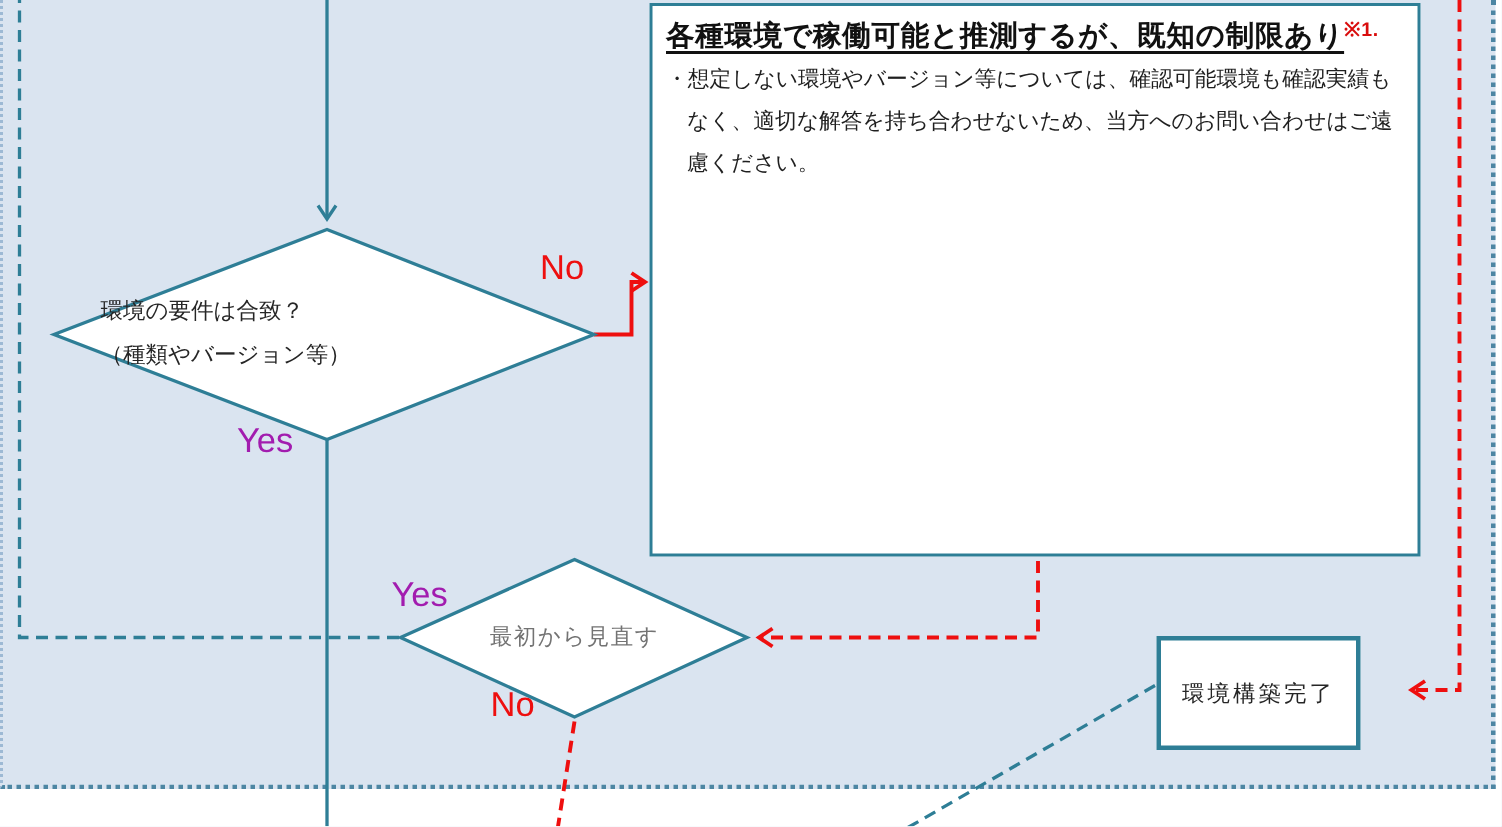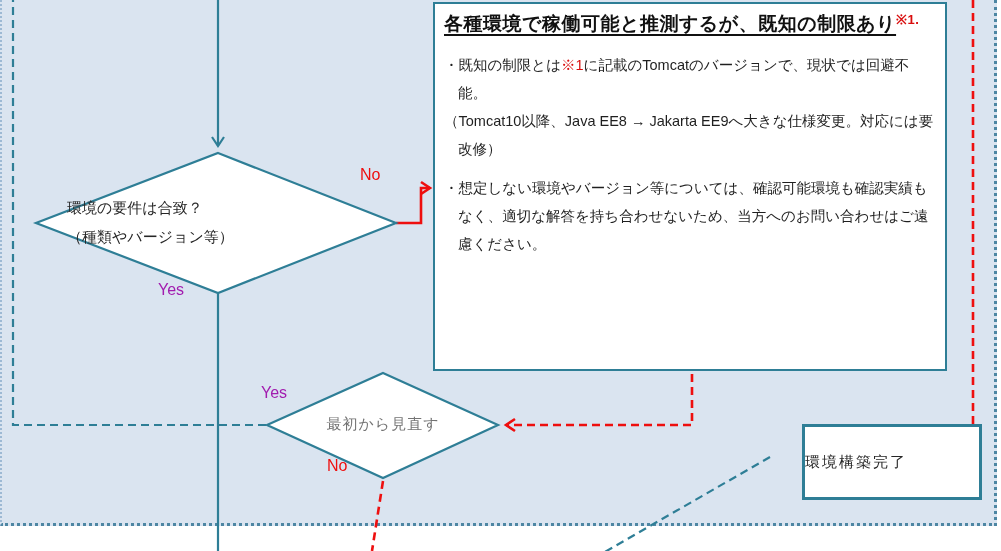--- a/index.html
+++ b/index.html
@@ -19,42 +19,42 @@
   .s-teal { stroke:#2e7e96; stroke-width:2.2; fill:none; }
   .s-red  { stroke:#ee0f0f; stroke-width:2.6; fill:none; }
   .dash   { stroke-dasharray:8 5; }
   .shape  { fill:#ffffff; stroke:#2e7e96; stroke-width:2.2; }
 
   .infobox {
     position:absolute; left:433px; top:2px; width:514px; height:369px;
     background:#ffffff; border:2px solid #2e7e96;
     padding:6px 9px 0 9px; overflow:hidden;
   }
-  .infobox .title { font-size:19px; font-weight:bold; color:#111; margin-bottom:14px; letter-spacing:0.5px; white-space:nowrap; }
+  .infobox .title { font-size:19px; font-weight:bold; color:#111; margin-bottom:2px; letter-spacing:0.5px; white-space:nowrap; }
   .infobox .title .t { text-decoration:underline; text-decoration-thickness:2px; text-underline-offset:4px; }
   .infobox .title .sup { color:#d90d0d; font-size:13px; vertical-align:6px; text-decoration:none; }
   .bullet { font-size:14.5px; line-height:28px; padding-left:14px; text-indent:-14px; margin-bottom:11px; }
   .bullet .blockline { display:block; }
   .ref { color:#d90d0d; }
 
   .d1text {
     position:absolute; left:67px; top:193px; width:300px;
     text-align:left; font-size:15px; line-height:29px; color:#262626;
   }
   .d2text {
     position:absolute; left:283px; top:415px; width:200px;
     text-align:center; font-size:15px; color:#737373; letter-spacing:1px;
   }
   .completebox {
-    position:absolute; left:771px; top:424px; width:180px; height:76px;
+    position:absolute; left:771px; top:424px; width:136px; height:76px;
     background:#ffffff; border:3px solid #2e7e96;
-    display:flex; align-items:center; 
-    font-size:15px; letter-spacing:2px; color:#262626;margin-left:31px;
+    display:flex; align-items:center; justify-content:center;
+    font-size:15px; letter-spacing:2px; color:#262626;
   }
-  .lbl { position:absolute; font-size:16px; font-weight:500; line-height:1; }
+  .lbl { position:absolute; font-size:23px; font-weight:500; line-height:1; }
   .lbl-yes { color:#a21caf; }
   .lbl-no  { color:#ee0f0f; }
   #no1  { left:360px; top:167px; }
   #yes1 { left:158px; top:282px; }
   #yes2 { left:261px; top:385px; }
   #no2  { left:327px; top:458px; }
 </style>
 </head>
 <body>
 
@@ -92,24 +92,20 @@
   </div>
 
   <span id="no1" class="lbl lbl-no">No</span>
   <span id="yes1" class="lbl lbl-yes">Yes</span>
 
   <div class="infobox">
     <div class="title">
       <span class="t">各種環境で稼働可能と推測するが、既知の制限あり</span><span class="sup">※1.</span>
     </div>
     <p class="bullet">
-      <span>・既知の制限とは</span><span class="ref">※1</span><span>に記載のTomcatのバージョンで、現状では回避不能。</span>
-      <span class="blockline">（Tomcat10以降、Java EE8 → Jakarta EE9へ大きな仕様変更。対応には要改修）</span>
-    </p>
-    <p class="bullet">
       <span>・想定しない環境やバージョン等については、確認可能環境も確認実績もなく、適切な解答を持ち合わせないため、当方へのお問い合わせはご遠慮ください。</span>
     </p>
   </div>
 
   <span id="yes2" class="lbl lbl-yes">Yes</span>
   <span id="no2" class="lbl lbl-no">No</span>
 
   <div class="d2text">最初から見直す</div>
 
   <div class="completebox">

